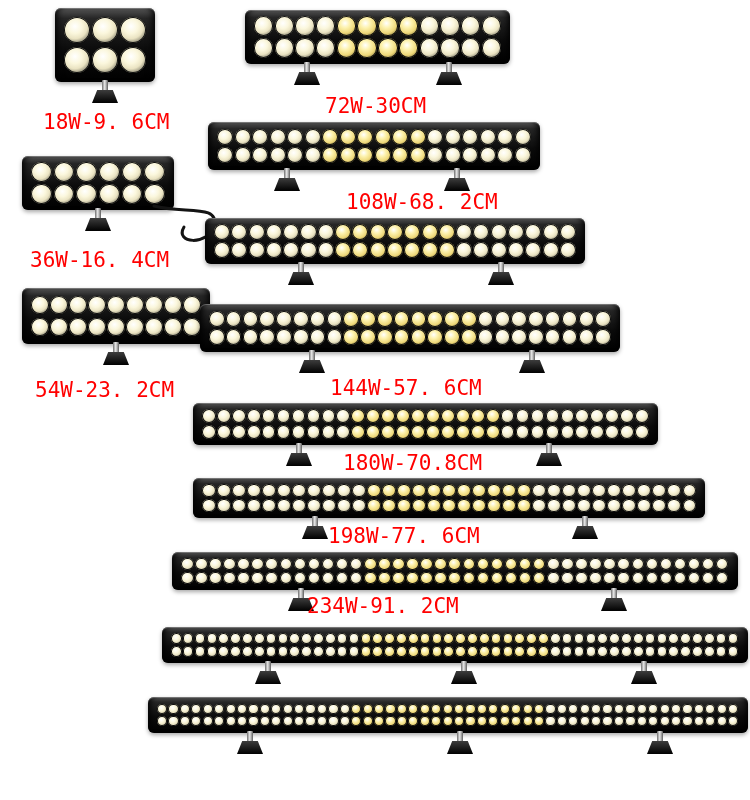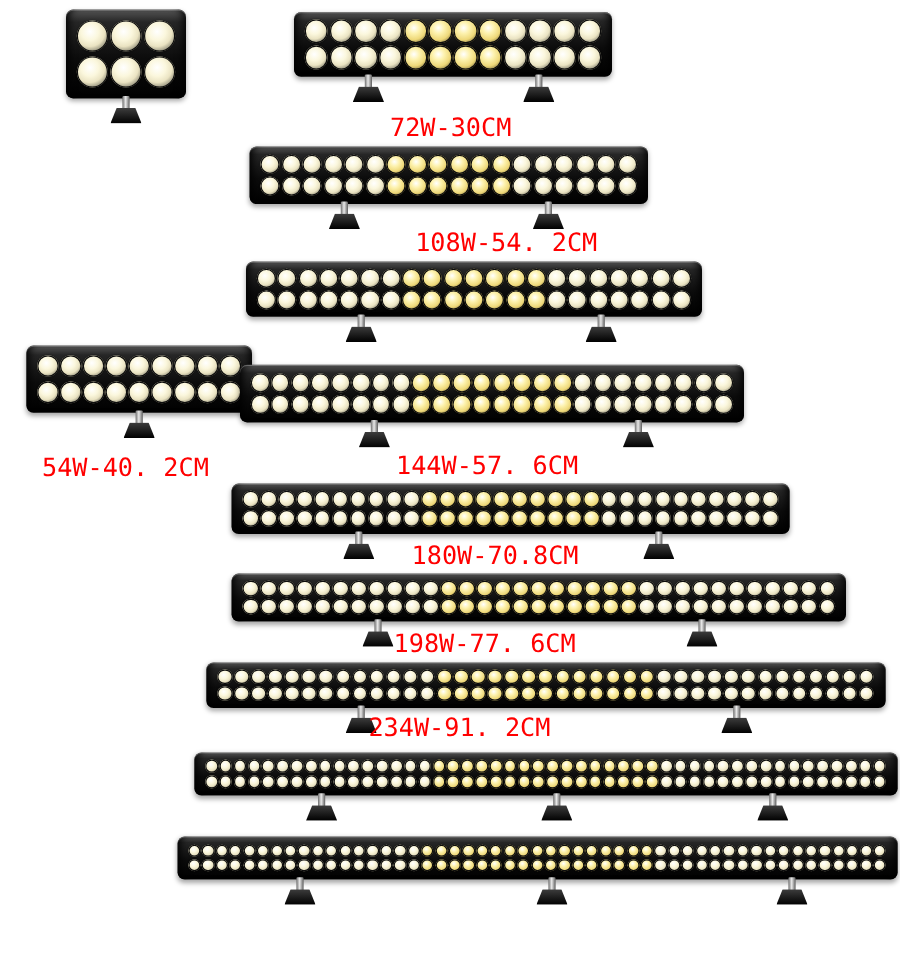--- a/index.html
+++ b/index.html
@@ -58,22 +58,48 @@
           <div class="led" style="width: 26.1333px; height: 26.1333px;"></div>
           <div class="led" style="width: 26.1333px; height: 26.1333px;"></div>
         </div>
         <div class="led-row">
           <div class="led" style="width: 26.1333px; height: 26.1333px;"></div>
           <div class="led" style="width: 26.1333px; height: 26.1333px;"></div>
           <div class="led" style="width: 26.1333px; height: 26.1333px;"></div>
         </div>
       </div>
     <div class="mount" style="left:36px; top:72px;"></div>
-  </div>
-
+    <div class="label" style="left: -12px; top: 102px; color: rgb(255, 0, 0);">18W-9. 6CM</div>
+  </div>
+
+  <div class="product" style="left:22px; top:156px; width:152px; height:120px;">
+    <div class="bar" style="height:54px;">
+        <div class="led-row">
+          <div class="led" style="width: 20.5px; height: 20.5px;"></div>
+          <div class="led" style="width: 20.5px; height: 20.5px;"></div>
+          <div class="led" style="width: 20.5px; height: 20.5px;"></div>
+          <div class="led" style="width: 20.5px; height: 20.5px;"></div>
+          <div class="led" style="width: 20.5px; height: 20.5px;"></div>
+          <div class="led" style="width: 20.5px; height: 20.5px;"></div>
+        </div>
+        <div class="led-row">
+          <div class="led" style="width: 20.5px; height: 20.5px;"></div>
+          <div class="led" style="width: 20.5px; height: 20.5px;"></div>
+          <div class="led" style="width: 20.5px; height: 20.5px;"></div>
+          <div class="led" style="width: 20.5px; height: 20.5px;"></div>
+          <div class="led" style="width: 20.5px; height: 20.5px;"></div>
+          <div class="led" style="width: 20.5px; height: 20.5px;"></div>
+        </div>
+      </div>
+    <div class="mount" style="left:62px; top:52px;"></div>
+    <svg class="wire" width="80" height="52" style="left:128px; top:44px;" viewBox="0 0 80 52">
+      <path d="M4,6 C34,14 70,4 64,26 C58,46 24,44 34,27" fill="none" stroke="#141414" stroke-width="3" stroke-linecap="round"></path>
+    </svg>
+    <div class="label" style="left: 8px; top: 92px; color: rgb(255, 0, 0);">36W-16. 4CM</div>
+  </div>
 
   <div class="product" style="left:22px; top:288px; width:188px; height:120px;">
     <div class="bar" style="height:56px;">
         <div class="led-row">
           <div class="led" style="width: 17.6889px; height: 17.6889px;"></div>
           <div class="led" style="width: 17.6889px; height: 17.6889px;"></div>
           <div class="led" style="width: 17.6889px; height: 17.6889px;"></div>
           <div class="led" style="width: 17.6889px; height: 17.6889px;"></div>
           <div class="led" style="width: 17.6889px; height: 17.6889px;"></div>
           <div class="led" style="width: 17.6889px; height: 17.6889px;"></div>
@@ -87,21 +113,21 @@
           <div class="led" style="width: 17.6889px; height: 17.6889px;"></div>
           <div class="led" style="width: 17.6889px; height: 17.6889px;"></div>
           <div class="led" style="width: 17.6889px; height: 17.6889px;"></div>
           <div class="led" style="width: 17.6889px; height: 17.6889px;"></div>
           <div class="led" style="width: 17.6889px; height: 17.6889px;"></div>
           <div class="led" style="width: 17.6889px; height: 17.6889px;"></div>
           <div class="led" style="width: 17.6889px; height: 17.6889px;"></div>
         </div>
       </div>
     <div class="mount" style="left:80px; top:54px;"></div>
-    <div class="label" style="left: 13px; top: 90px; color: rgb(255, 0, 0);">54W-40. 2CM</div>
+    <div class="label" style="left: 13px; top: 90px; color: rgb(255, 0, 0);">54W-23. 2CM</div>
   </div>
 
   <div class="product" style="left:245px; top:10px; width:265px; height:112px;">
     <div class="bar" style="height:54px;">
         <div class="led-row">
           <div class="led" style="width: 19.3833px; height: 19.3833px;"></div>
           <div class="led" style="width: 19.3833px; height: 19.3833px;"></div>
           <div class="led" style="width: 19.3833px; height: 19.3833px;"></div>
           <div class="led" style="width: 19.3833px; height: 19.3833px;"></div>
           <div class="led spot" style="width: 19.3833px; height: 19.3833px;"></div>
@@ -171,21 +197,21 @@
           <div class="led" style="width: 16.2444px; height: 16.2444px;"></div>
           <div class="led" style="width: 16.2444px; height: 16.2444px;"></div>
           <div class="led" style="width: 16.2444px; height: 16.2444px;"></div>
           <div class="led" style="width: 16.2444px; height: 16.2444px;"></div>
           <div class="led" style="width: 16.2444px; height: 16.2444px;"></div>
           <div class="led" style="width: 16.2444px; height: 16.2444px;"></div>
         </div>
       </div>
     <div class="mount" style="left:65px; top:46px;"></div>
     <div class="mount" style="left:235px; top:46px;"></div>
-    <div class="label" style="left: 138px; top: 68px; color: rgb(255, 0, 0);">108W-54. 2CM</div>
+    <div class="label" style="left: 138px; top: 68px; color: rgb(255, 0, 0);">108W-68. 2CM</div>
   </div>
 
   <div class="product" style="left:205px; top:218px; width:380px; height:86px;">
     <div class="bar" style="height:46px;">
         <div class="led-row">
           <div class="led" style="width: 16.0381px; height: 16.0381px;"></div>
           <div class="led" style="width: 16.0381px; height: 16.0381px;"></div>
           <div class="led" style="width: 16.0381px; height: 16.0381px;"></div>
           <div class="led" style="width: 16.0381px; height: 16.0381px;"></div>
           <div class="led" style="width: 16.0381px; height: 16.0381px;"></div>

